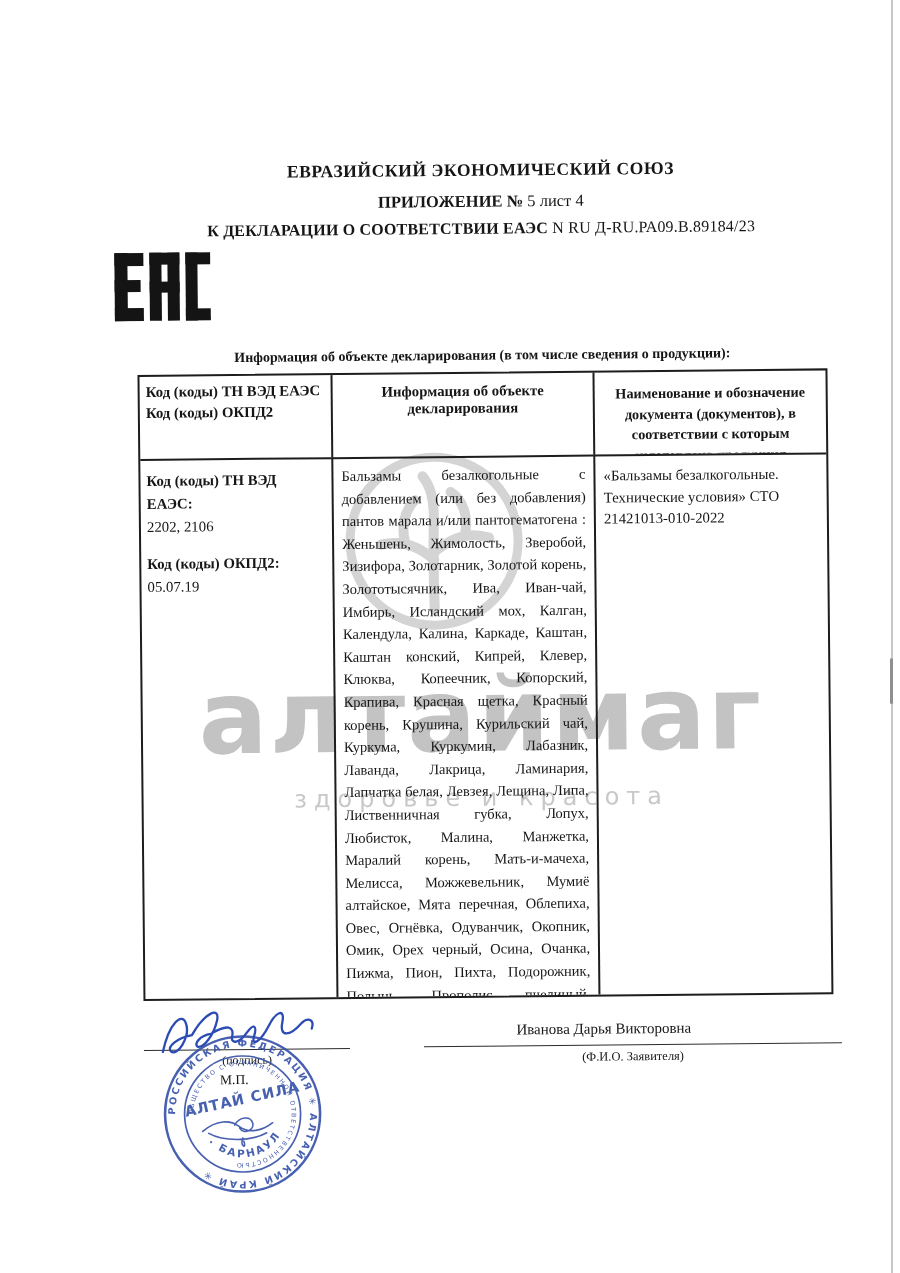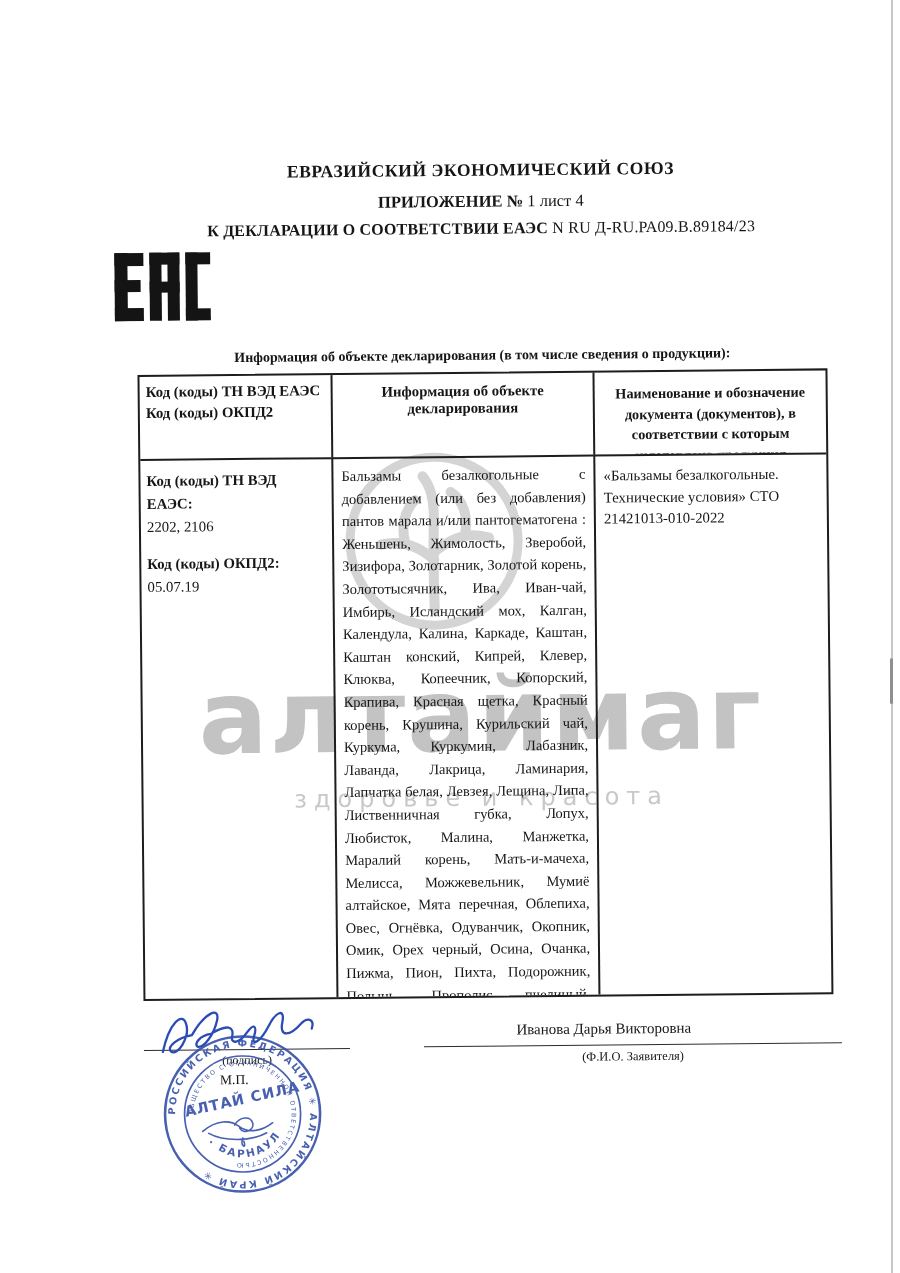--- a/index.html
+++ b/index.html
@@ -69,21 +69,21 @@
       <circle cx="93" cy="93" r="84" stroke-width="9"></circle>
       <path stroke-width="10" d="M93,162 C92,128 92,104 93,70 C93,50 90,38 82,28"></path>
       <path stroke-width="10" d="M93,112 C76,96 58,92 40,96 M64,94 C60,78 64,62 74,52"></path>
       <path stroke-width="10" d="M93,104 C112,88 130,84 148,90 M124,86 C128,68 122,52 110,44"></path>
     </g>
   </svg>
   <div class="wm-brand">алтаймаг</div>
   <div class="wm-tagline">здоровье и красота</div>
 
   <div class="hdr hdr1">ЕВРАЗИЙСКИЙ ЭКОНОМИЧЕСКИЙ СОЮЗ</div>
-  <div class="hdr hdr2"><span class="bld">ПРИЛОЖЕНИЕ №</span> <span>1 лист 4</span></div>
+  <div class="hdr hdr2"><span class="bld">ПРИЛОЖЕНИЕ №</span> <span>5 лист 4</span></div>
   <div class="hdr hdr3"><span class="bld">К ДЕКЛАРАЦИИ О СООТВЕТСТВИИ ЕАЭС</span> <span>N RU Д-RU.РА09.В.89184/23</span></div>
 
   <svg class="eac" width="98" height="72" viewBox="0 0 98 72" role="img" aria-label="ЕАС">
     <g fill="#141414">
       <rect x="2" y="2" width="13" height="68"></rect>
         <rect x="2" y="2" width="29" height="13"></rect>
       <rect x="2" y="29" width="26" height="12"></rect>
         <rect x="2" y="57" width="29" height="13"></rect>
       <rect x="37" y="2" width="12" height="68"></rect>
         <rect x="55" y="2" width="12" height="68"></rect>

